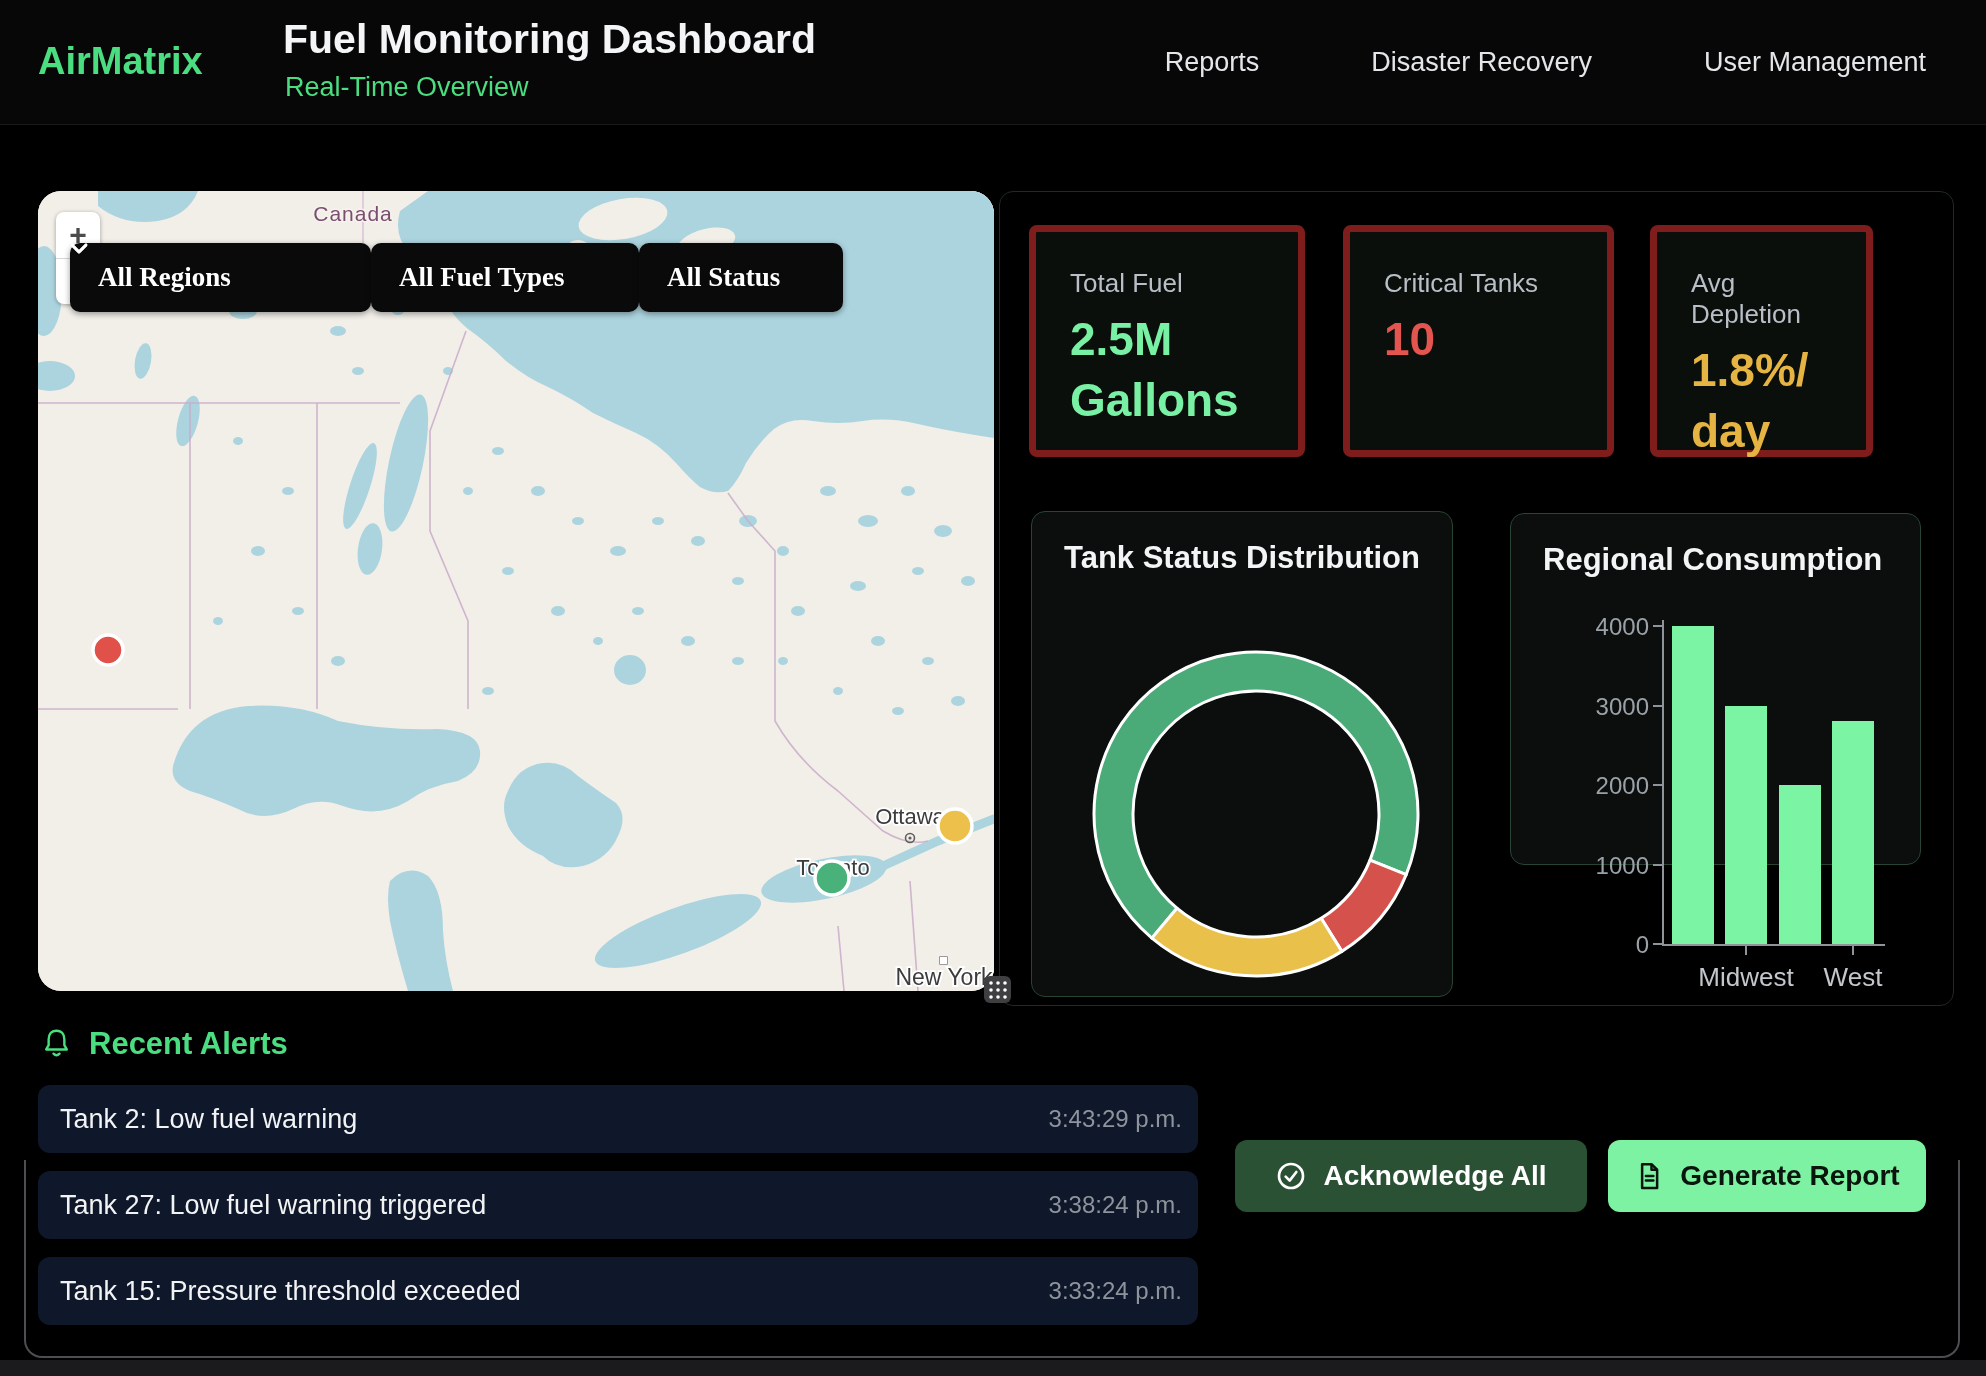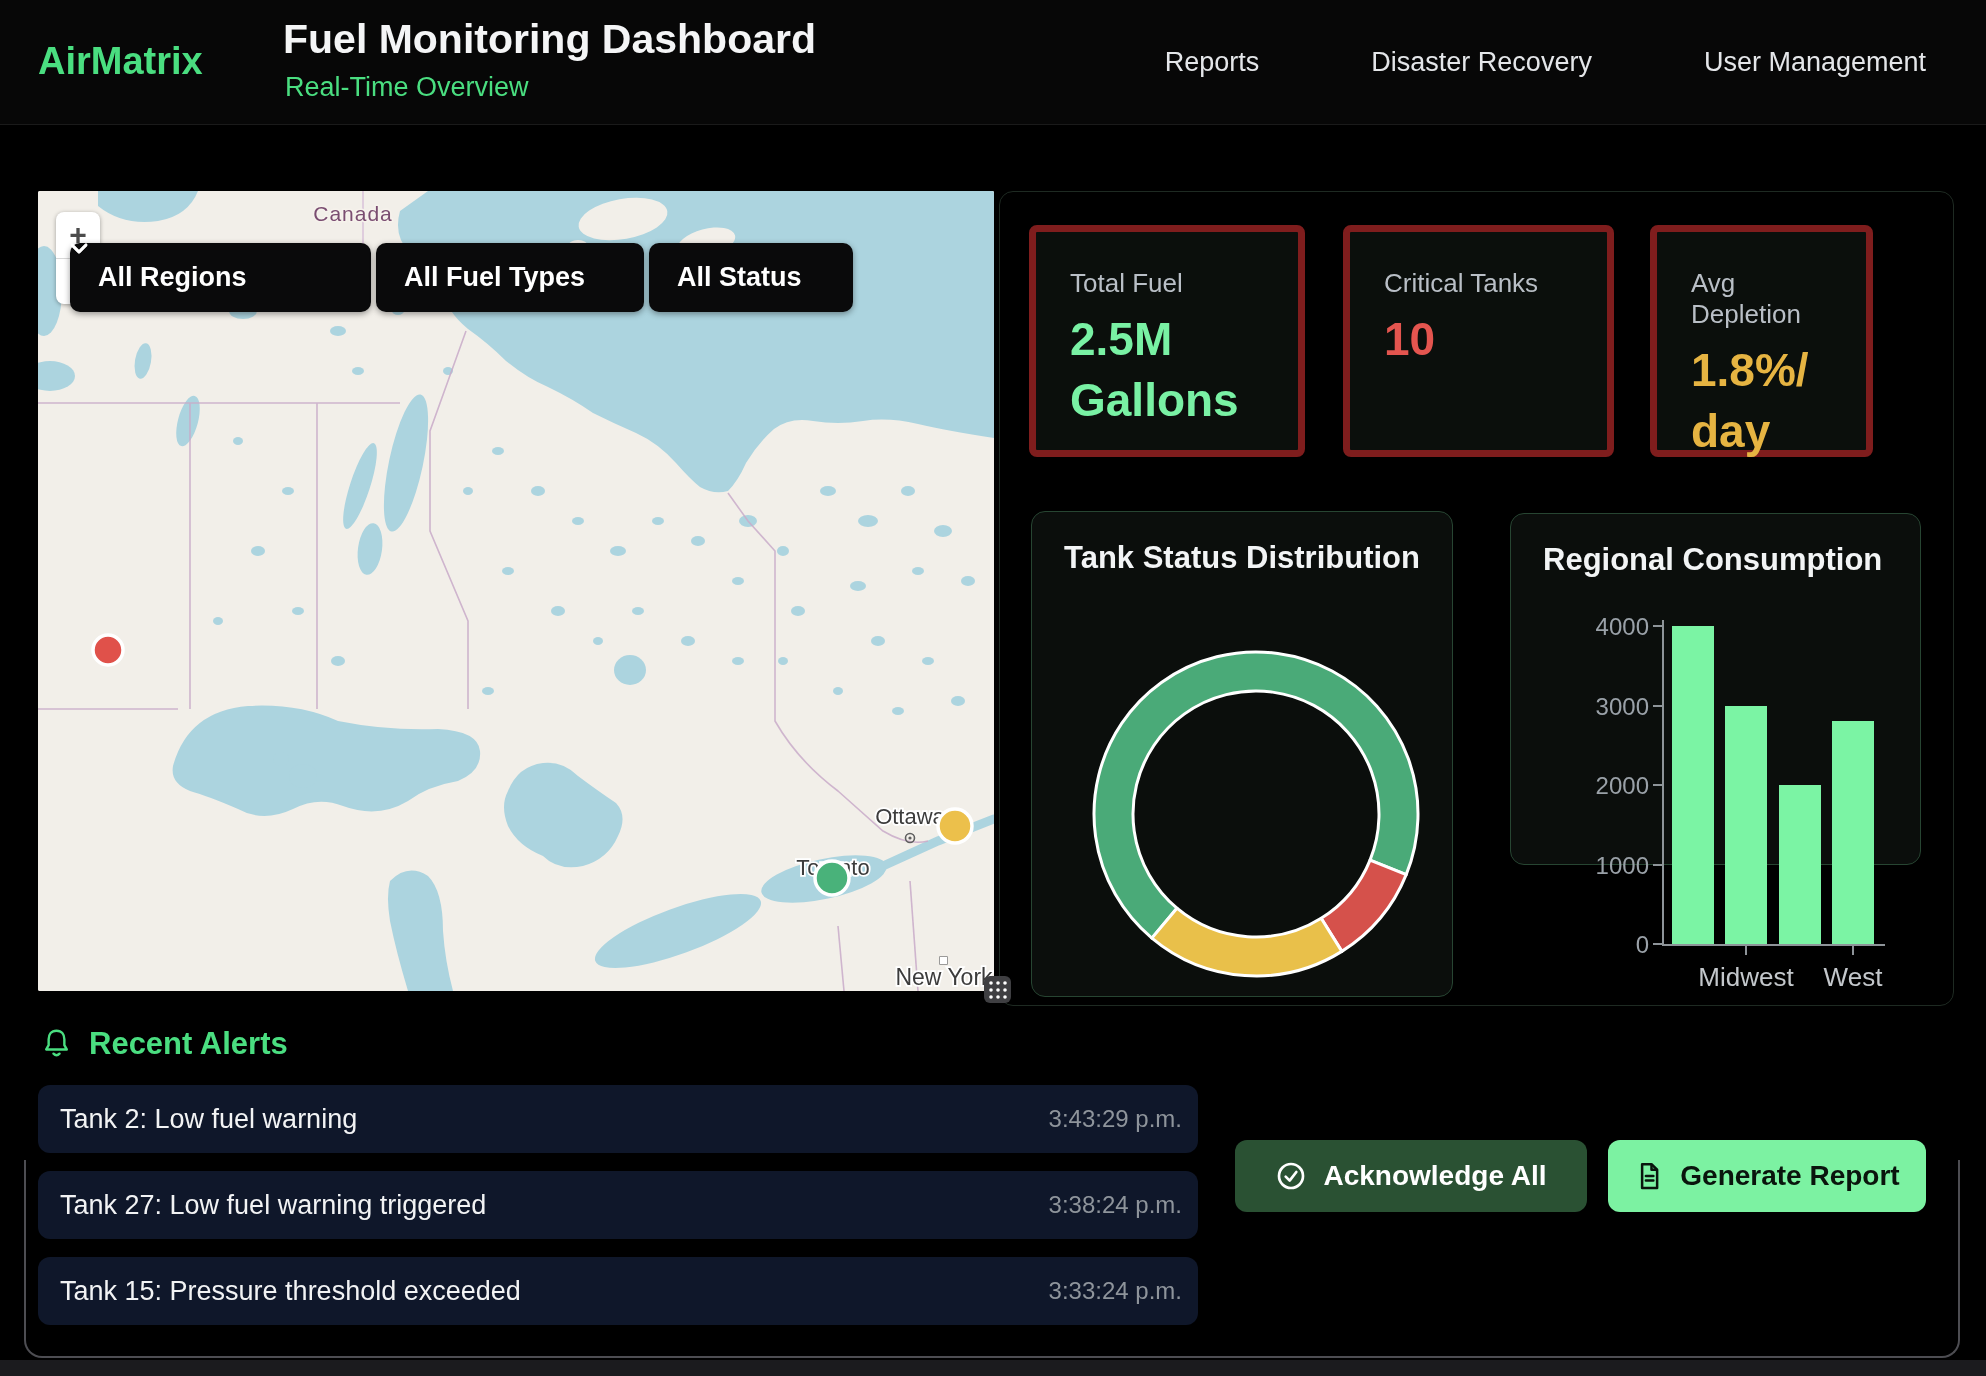--- a/index.html
+++ b/index.html
@@ -9,29 +9,29 @@
   
   .header{position:absolute;left:0;top:0;width:1986px;height:124px;background:#070707;
           border-bottom:1px solid #1a1a1a;}
   .logo{position:absolute;left:38px;top:40px;font-size:38px;font-weight:bold;color:#4ade80;}
   .title{position:absolute;left:283px;top:16px;font-size:41px;font-weight:bold;color:#f4f5f6;}
   .subtitle{position:absolute;left:285px;top:72px;font-size:27px;font-weight:500;color:#4ade80;}
   .nav{position:absolute;right:60px;top:0;height:124px;display:flex;align-items:center;gap:112px;}
   .nav-item{font-size:27px;color:#e4e6e9;cursor:pointer;}
 
   
-  .map-panel{position:absolute;left:38px;top:191px;width:956px;height:800px;border-radius:2px;
+  .map-panel{position:absolute;left:38px;top:191px;width:956px;height:800px;border-radius:23px;
              overflow:hidden;background:#f2efe9;}
   .map-panel svg{position:absolute;left:0;top:0;}
   .zoom-ctrl{position:absolute;left:18px;top:21px;width:44px;height:92px;background:#fff;
              border-radius:8px;box-shadow:0 1px 4px rgba(0,0,0,.35);z-index:2;}
   .zoom-btn{width:44px;height:46px;display:flex;align-items:center;justify-content:center;
             font-size:30px;font-weight:bold;color:#4c4c4c;cursor:pointer;}
   .zoom-btn.top{border-bottom:1px solid #d7d7d7;}
-  .filters{position:absolute;left:32px;top:52px;display:flex;gap:5px;z-index:3;}
+  .filters{position:absolute;left:32px;top:52px;display:flex;z-index:3;font-family:Liberation Serif, serif;}
   .pill{height:69px;background:#0a0a0b;border-radius:10px;display:flex;align-items:center;
         justify-content:space-between;padding:0 24px 0 28px;box-sizing:border-box;cursor:pointer;
         box-shadow:0 2px 6px rgba(0,0,0,.4);}
   .pill span{font-size:27px;font-weight:600;color:#fff;}
   .pill .chev{margin-left:26px;display:flex;}
   .pill1{width:301px;} .pill2{width:268px;} .pill3{width:204px;}
 
   .drag-handle{position:absolute;left:984px;top:976px;width:27px;height:27px;background:#3f3f42;
                border-radius:6px;z-index:4;display:flex;align-items:center;justify-content:center;cursor:grab;}
 

